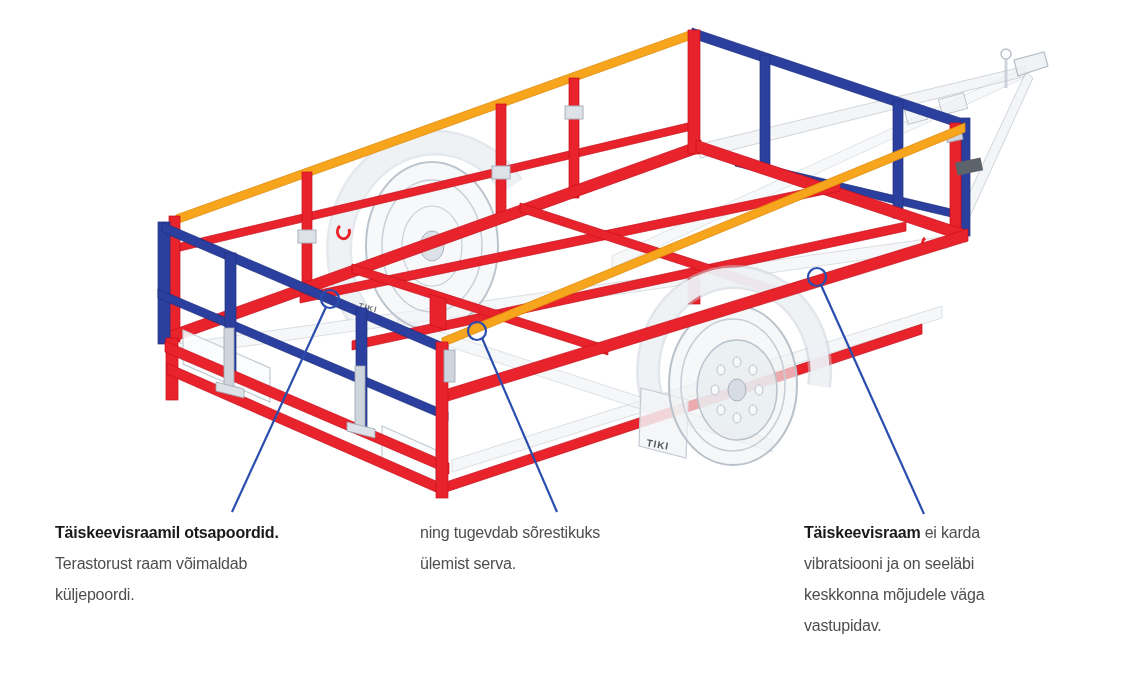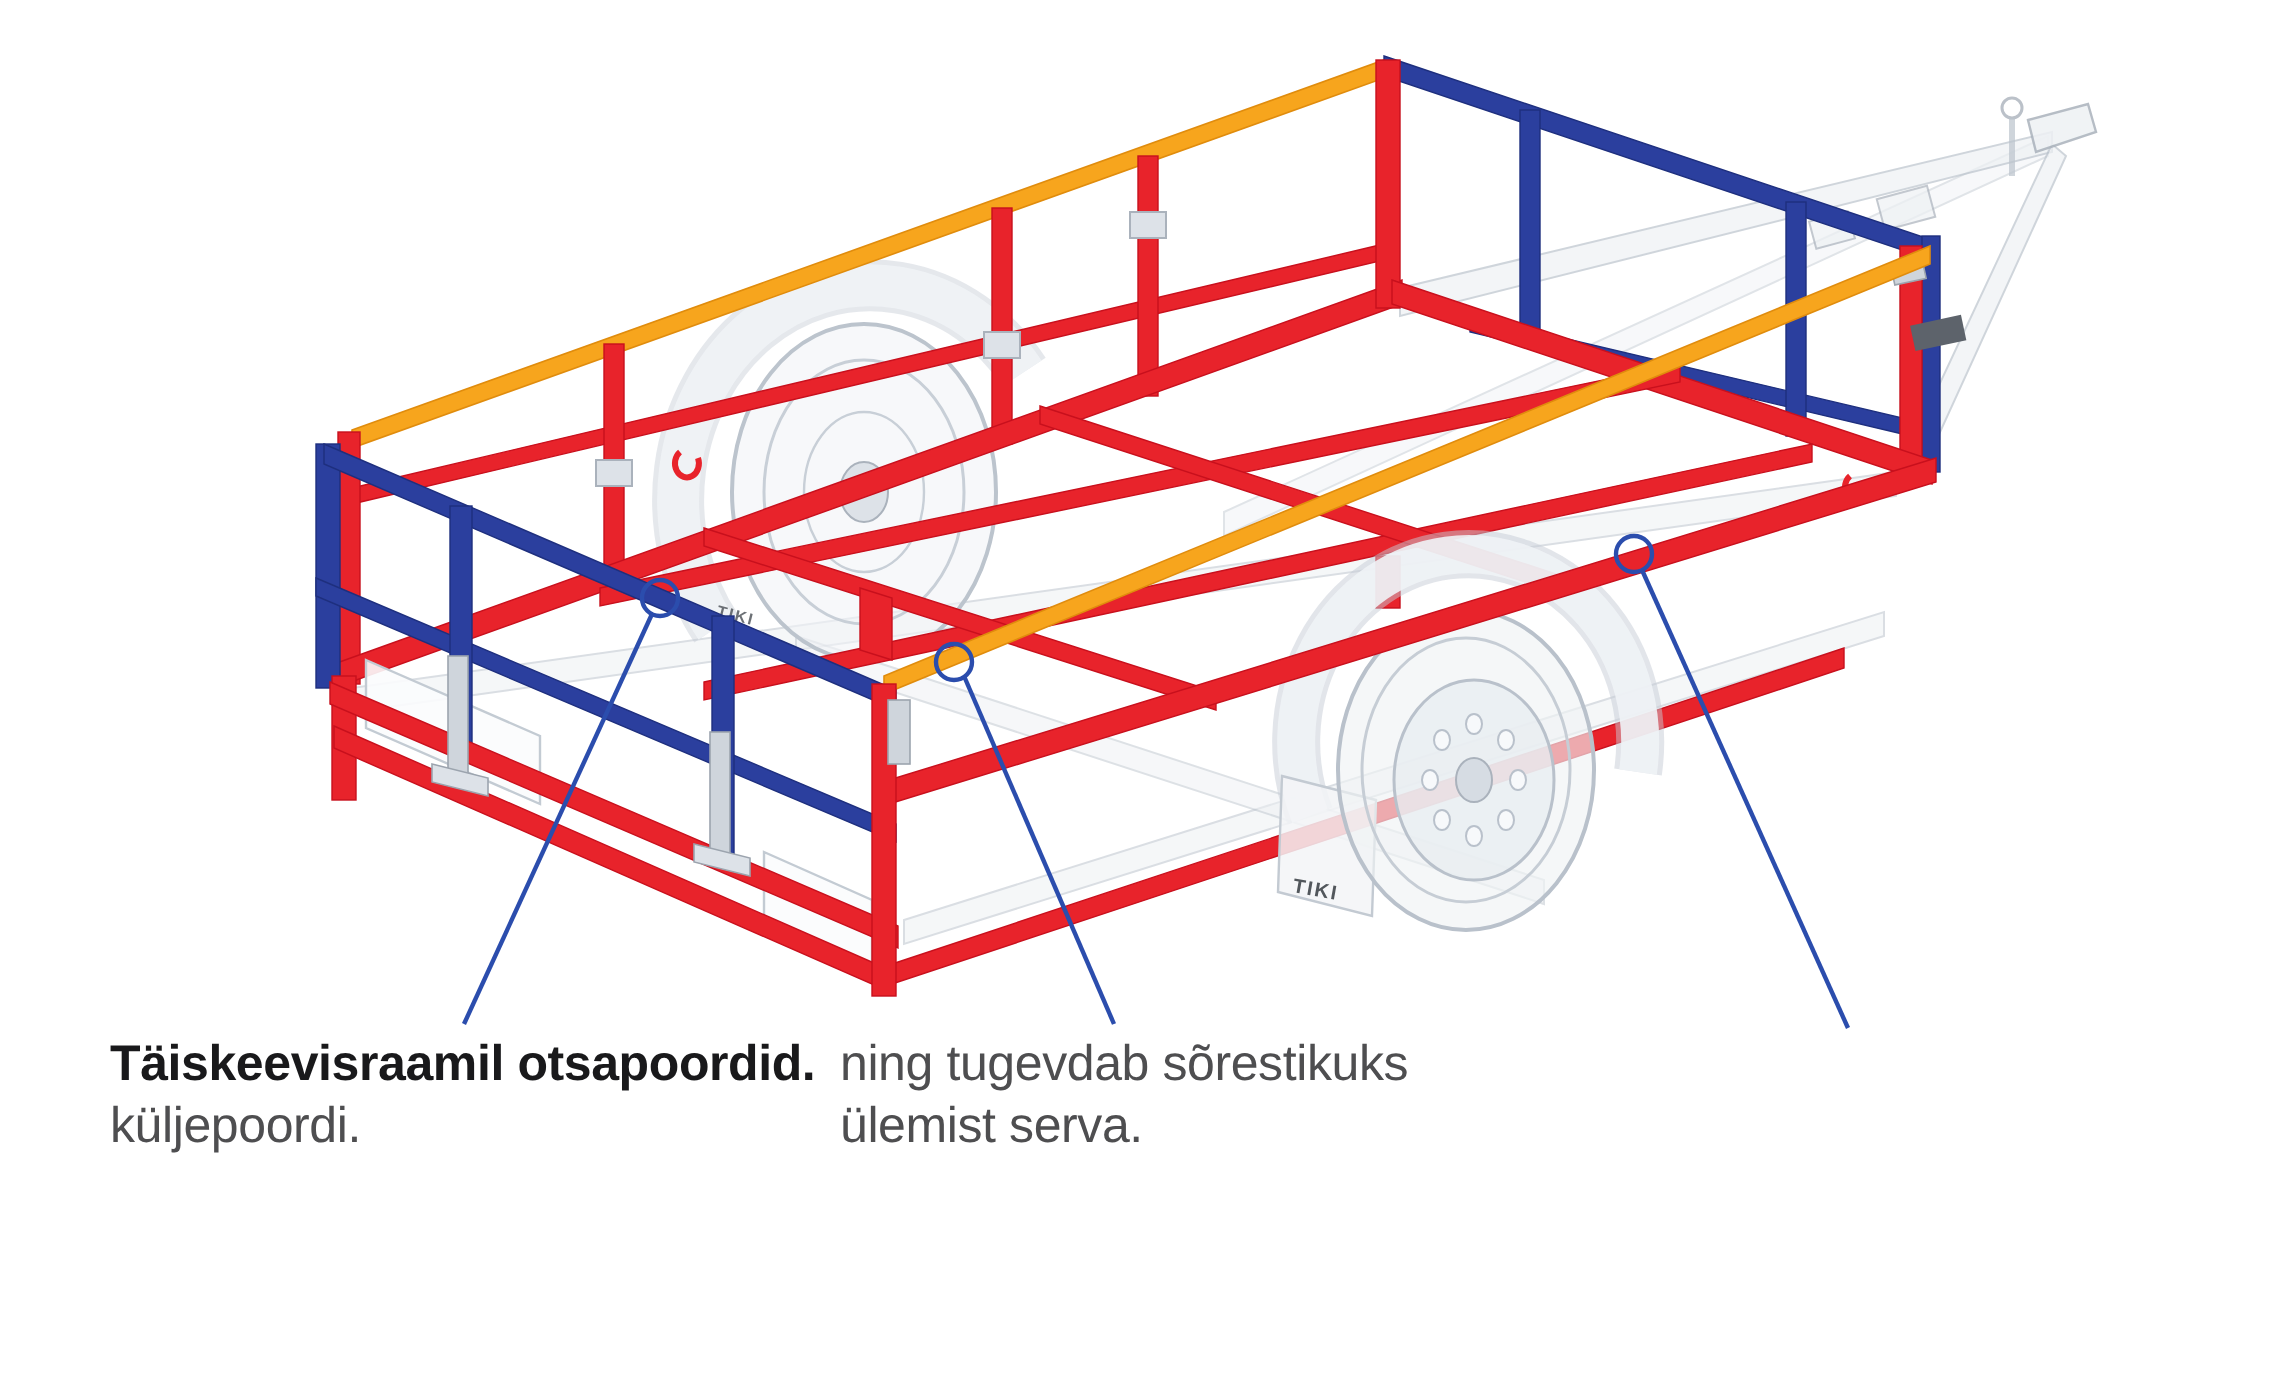--- a/index.html
+++ b/index.html
@@ -1,20 +1,20 @@
 <!DOCTYPE html>
 <html><head>
 <meta charset="utf-8">
 <style>
   html,body{margin:0;padding:0;background:#ffffff;}
   body{width:1138px;height:700px;position:relative;overflow:hidden;
        font-family:"Liberation Sans","DejaVu Sans",sans-serif;}
   .stage{position:absolute;left:0;top:0;width:1138px;height:700px;}
   svg{position:absolute;left:0;top:0;}
-  .annotation{position:absolute;top:517px;font-size:25px;line-height:31px;
+  .annotation{position:absolute;top:517px;font-size:16px;line-height:31px;
               color:#4e4e50;letter-spacing:-0.2px;}
   .a-head{font-weight:700;color:#19191b;white-space:nowrap;}
   .a-head .r{font-weight:400;color:#4e4e50;}
   .a-line{white-space:nowrap;}
   .an-1{left:55px;} .an-2{left:420px;} .an-3{left:804px;}
 </style>
 </head>
 <body>
 
 <div class="stage">
@@ -134,22 +134,29 @@
     <line x1="326" y1="307" x2="232" y2="512"></line>
     <circle cx="477" cy="331" r="9"></circle>
     <line x1="482" y1="338" x2="557" y2="512"></line>
     <circle cx="817" cy="277" r="9"></circle>
     <line x1="821" y1="285" x2="924" y2="514"></line>
   </g>
 </svg>
 
   <div class="annotation an-1">
     <div class="a-head"><span class="b">Täiskeevisraamil otsapoordid.</span><span class="r"></span></div>
+    <div class="a-line">Terastorust raam võimaldab</div>
     <div class="a-line">küljepoordi.</div>
   </div>
 
   <div class="annotation an-2">
     <div class="a-line">ning tugevdab sõrestikuks</div>
     <div class="a-line">ülemist serva.</div>
   </div>
 
+  <div class="annotation an-3">
+    <div class="a-head"><span class="b">Täiskeevisraam</span><span class="r"> ei karda</span></div>
+    <div class="a-line">vibratsiooni ja on seeläbi</div>
+    <div class="a-line">keskkonna mõjudele väga</div>
+    <div class="a-line">vastupidav.</div>
+  </div>
 
 </div>
 
 </body></html>

